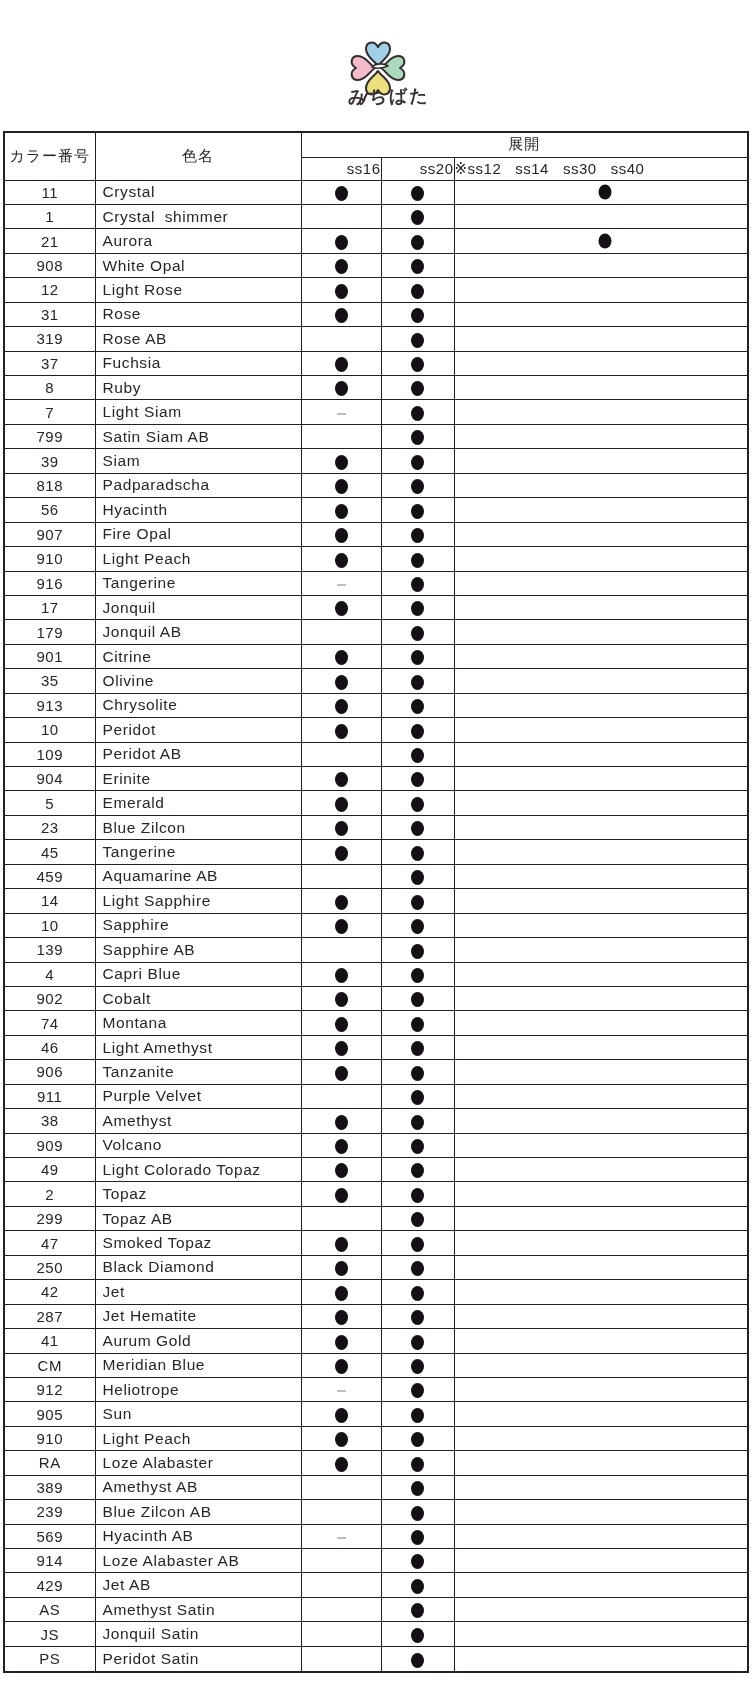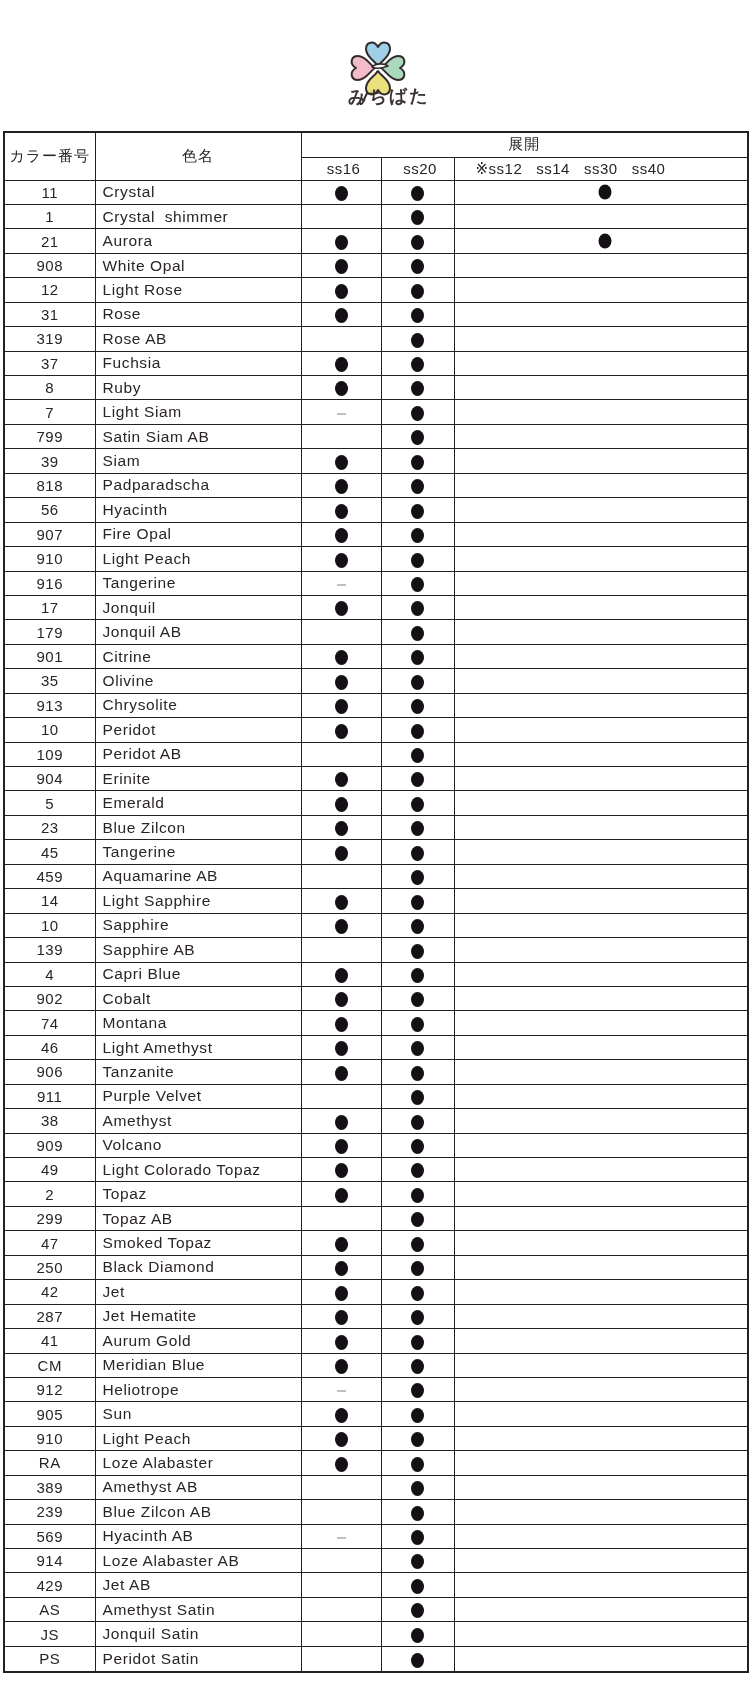--- a/index.html
+++ b/index.html
@@ -23,22 +23,22 @@
     border:2.5px solid #241f21;
   }
   .sheet-table th,.sheet-table td{
     border:1.5px solid #241f21;
     padding:0;margin:0;font-weight:normal;
     font-size:15px;color:#2a2426;overflow:hidden;
   }
   thead tr.r1{height:25px;}
   thead tr.r2{height:23px;}
   th.h-center{text-align:center;vertical-align:middle;font-size:15px;letter-spacing:1px;}
-  th.h-sub{text-align:center;vertical-align:middle;padding-left:5px;letter-spacing:0.5px;}
-  th.h-other{text-align:left;vertical-align:middle;padding-left:21px;white-space:pre;letter-spacing:0.5px;}
+  th.h-sub{text-align:right;vertical-align:middle;padding-left:5px;letter-spacing:0.5px;}
+  th.h-other{text-align:left;vertical-align:middle;white-space:pre;letter-spacing:0.5px;}
   td.num{text-align:center;vertical-align:middle;letter-spacing:0.5px;}
   td.name{text-align:left;vertical-align:middle;padding-left:7px;white-space:pre;letter-spacing:0.6px;font-size:15.5px;}
   td.name.bold{font-weight:normal;margin-top:28px;}
   td.mark{text-align:center;vertical-align:middle;position:relative;}
   .dot{
     width:13px;height:15px;border-radius:50%;
     background:#151015;display:inline-block;vertical-align:middle;
   }
   .dash{
     width:9px;height:2px;background:#c3bebc;display:inline-block;vertical-align:middle;

